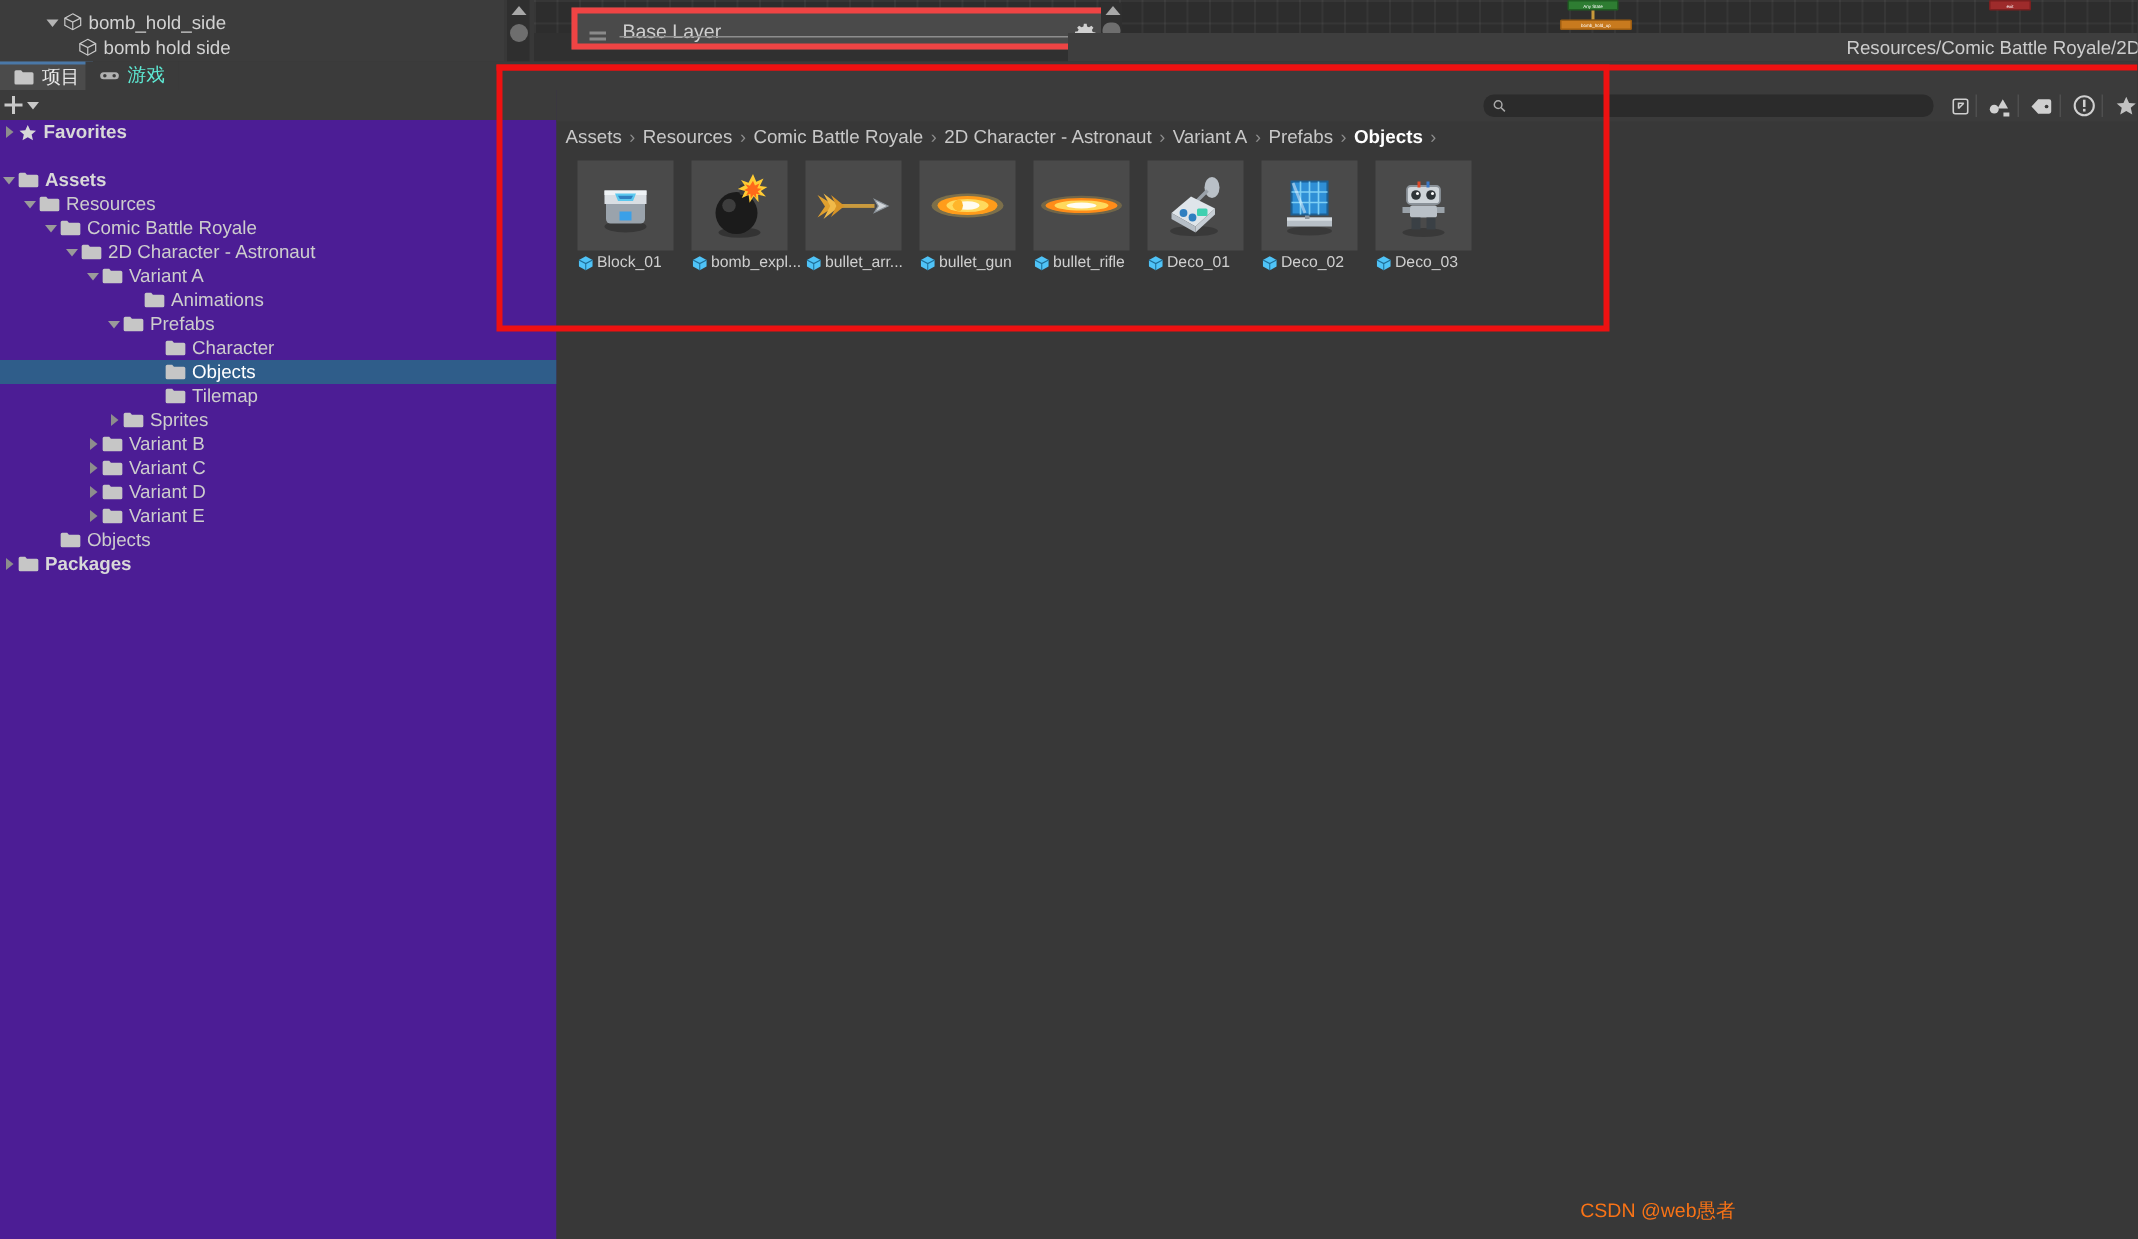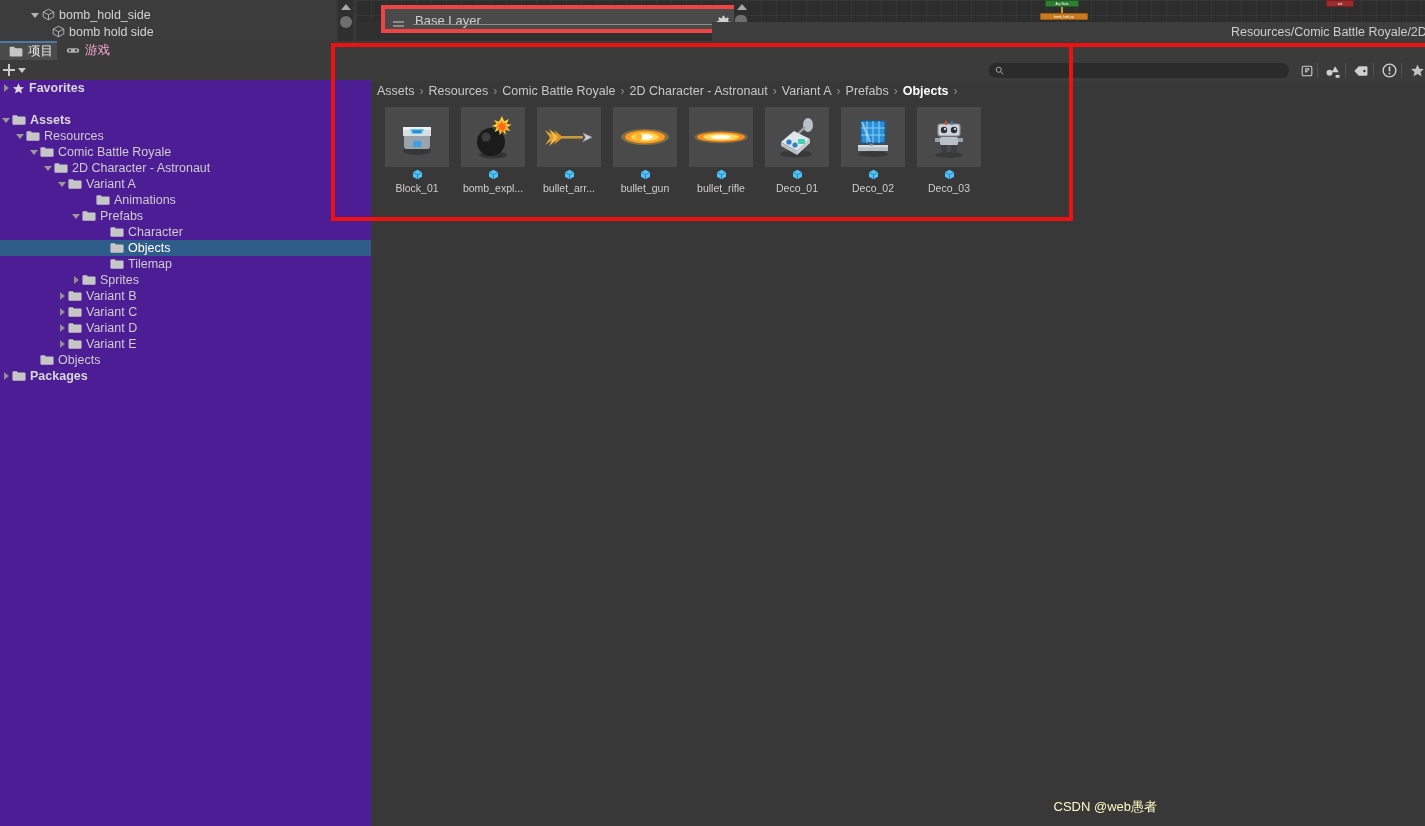--- a/index.html
+++ b/index.html
@@ -51,21 +51,21 @@
   .anim-sb .sb-thumb2 { position: absolute; left: 1px; top: 13px; width: 12px; height: 11px; border-radius: 5px; background: #6e6e6e; }
   .anim-dn { position: absolute; left: 3px; bottom: 3px; border-left: 4px solid transparent; border-right: 4px solid transparent; border-top: 5px solid #a8a8a8; }
 
   .path-bar { position: absolute; left: 356px; top: 22px; width: 1069px; height: 19px; background: #3e3e3e; display: flex; align-items: center; justify-content: flex-end; padding-right: 0px; }
   .path-bar span { font-size: 12.5px; color: #cdcdcd; white-space: nowrap; }
 
   
   .tabbar { position: absolute; left: 0; top: 41px; width: 1425px; height: 19px; background: #3b3b3b; }
   .tab { position: absolute; top: 0; height: 19px; display: flex; align-items: center; padding: 0 9px; font-size: 12.5px; gap: 5px; }
   .tab-active { background: #4b4b4b; color: #e8e8e8; border-top: 2px solid #4a78a8; }
-  .tab-inactive { background: #3b3b3b; color: #f9a8d4; }
+  .tab-inactive { background: #3b3b3b; color: #5eead4; }
   .tab-ico { width: 14px; height: 11px; flex: 0 0 14px; }
 
   
   .proj-panel { position: absolute; left: 0; top: 60px; width: 371px; height: 766px; background: #4c1d95; }
   .proj-toolbar { position: absolute; left: 0; top: 0; width: 371px; height: 20px; background: #3b3b3b; }
   .plus-btn { position: absolute; left: 3px; top: 2px; width: 28px; height: 16px; display: flex; align-items: center; gap: 3px; }
   .plus-glyph { position: relative; width: 12px; height: 12px; }
   .plus-glyph::before, .plus-glyph::after { content: ""; position: absolute; background: #c9c9c9; }
   .plus-glyph::before { left: 5px; top: 0; width: 2px; height: 12px; }
   .plus-glyph::after { left: 0; top: 5px; width: 12px; height: 2px; }
@@ -91,28 +91,28 @@
   .tb-sep { position: absolute; top: 3px; width: 1px; height: 15px; background: #4f4f4f; }
 
   .crumbs { position: absolute; left: 0; top: 21px; width: 1054px; height: 19px; display: flex; align-items: center; padding-left: 6px; gap: 5px; }
   .crumb { font-size: 12.5px; color: #c8c8c8; }
   .crumb.cur { color: #ffffff; font-weight: bold; }
   .crumb-sep { font-size: 12px; color: #8e8e8e; }
 
   .grid { position: absolute; left: 14px; top: 47px; display: flex; gap: 12px; }
   .cell { width: 64px; }
   .thumb { width: 64px; height: 60px; background: #4a4a4a; display: flex; align-items: center; justify-content: center; }
-  .cap { margin-top: 2px; display: flex; align-items: center; gap: 2px; font-size: 10.5px; color: #cfcfcf; white-space: nowrap; flex-direction: column; }
+  .cap { margin-top: 2px; display: flex; align-items: center; gap: 2px; font-size: 10.5px; color: #cfcfcf; white-space: nowrap; }
   .prefab-ico { width: 11px; height: 11px; flex: 0 0 11px; }
 
   
   .annot { position: absolute; left: 331px; top: 43px; width: 742px; height: 178px; border: 4px solid #ee1111; pointer-events: none; }
   .annot-top { position: absolute; left: 331px; top: 43px; width: 1094px; height: 4px; background: #ee1111; }
 
-  .watermark { position: absolute; right: 22px; bottom: 10px; font-size: 13px; color: #fef9c3; }
+  .watermark { position: absolute; right: 22px; bottom: 10px; font-size: 13px; color: #f97316; }
 </style>
 </head>
 <body>
 
 <div id="root">
 
   <div class="top-strip">
 
     <div class="hier-pane">
       <div class="hier-row" style="left:30px; top:6px;">

